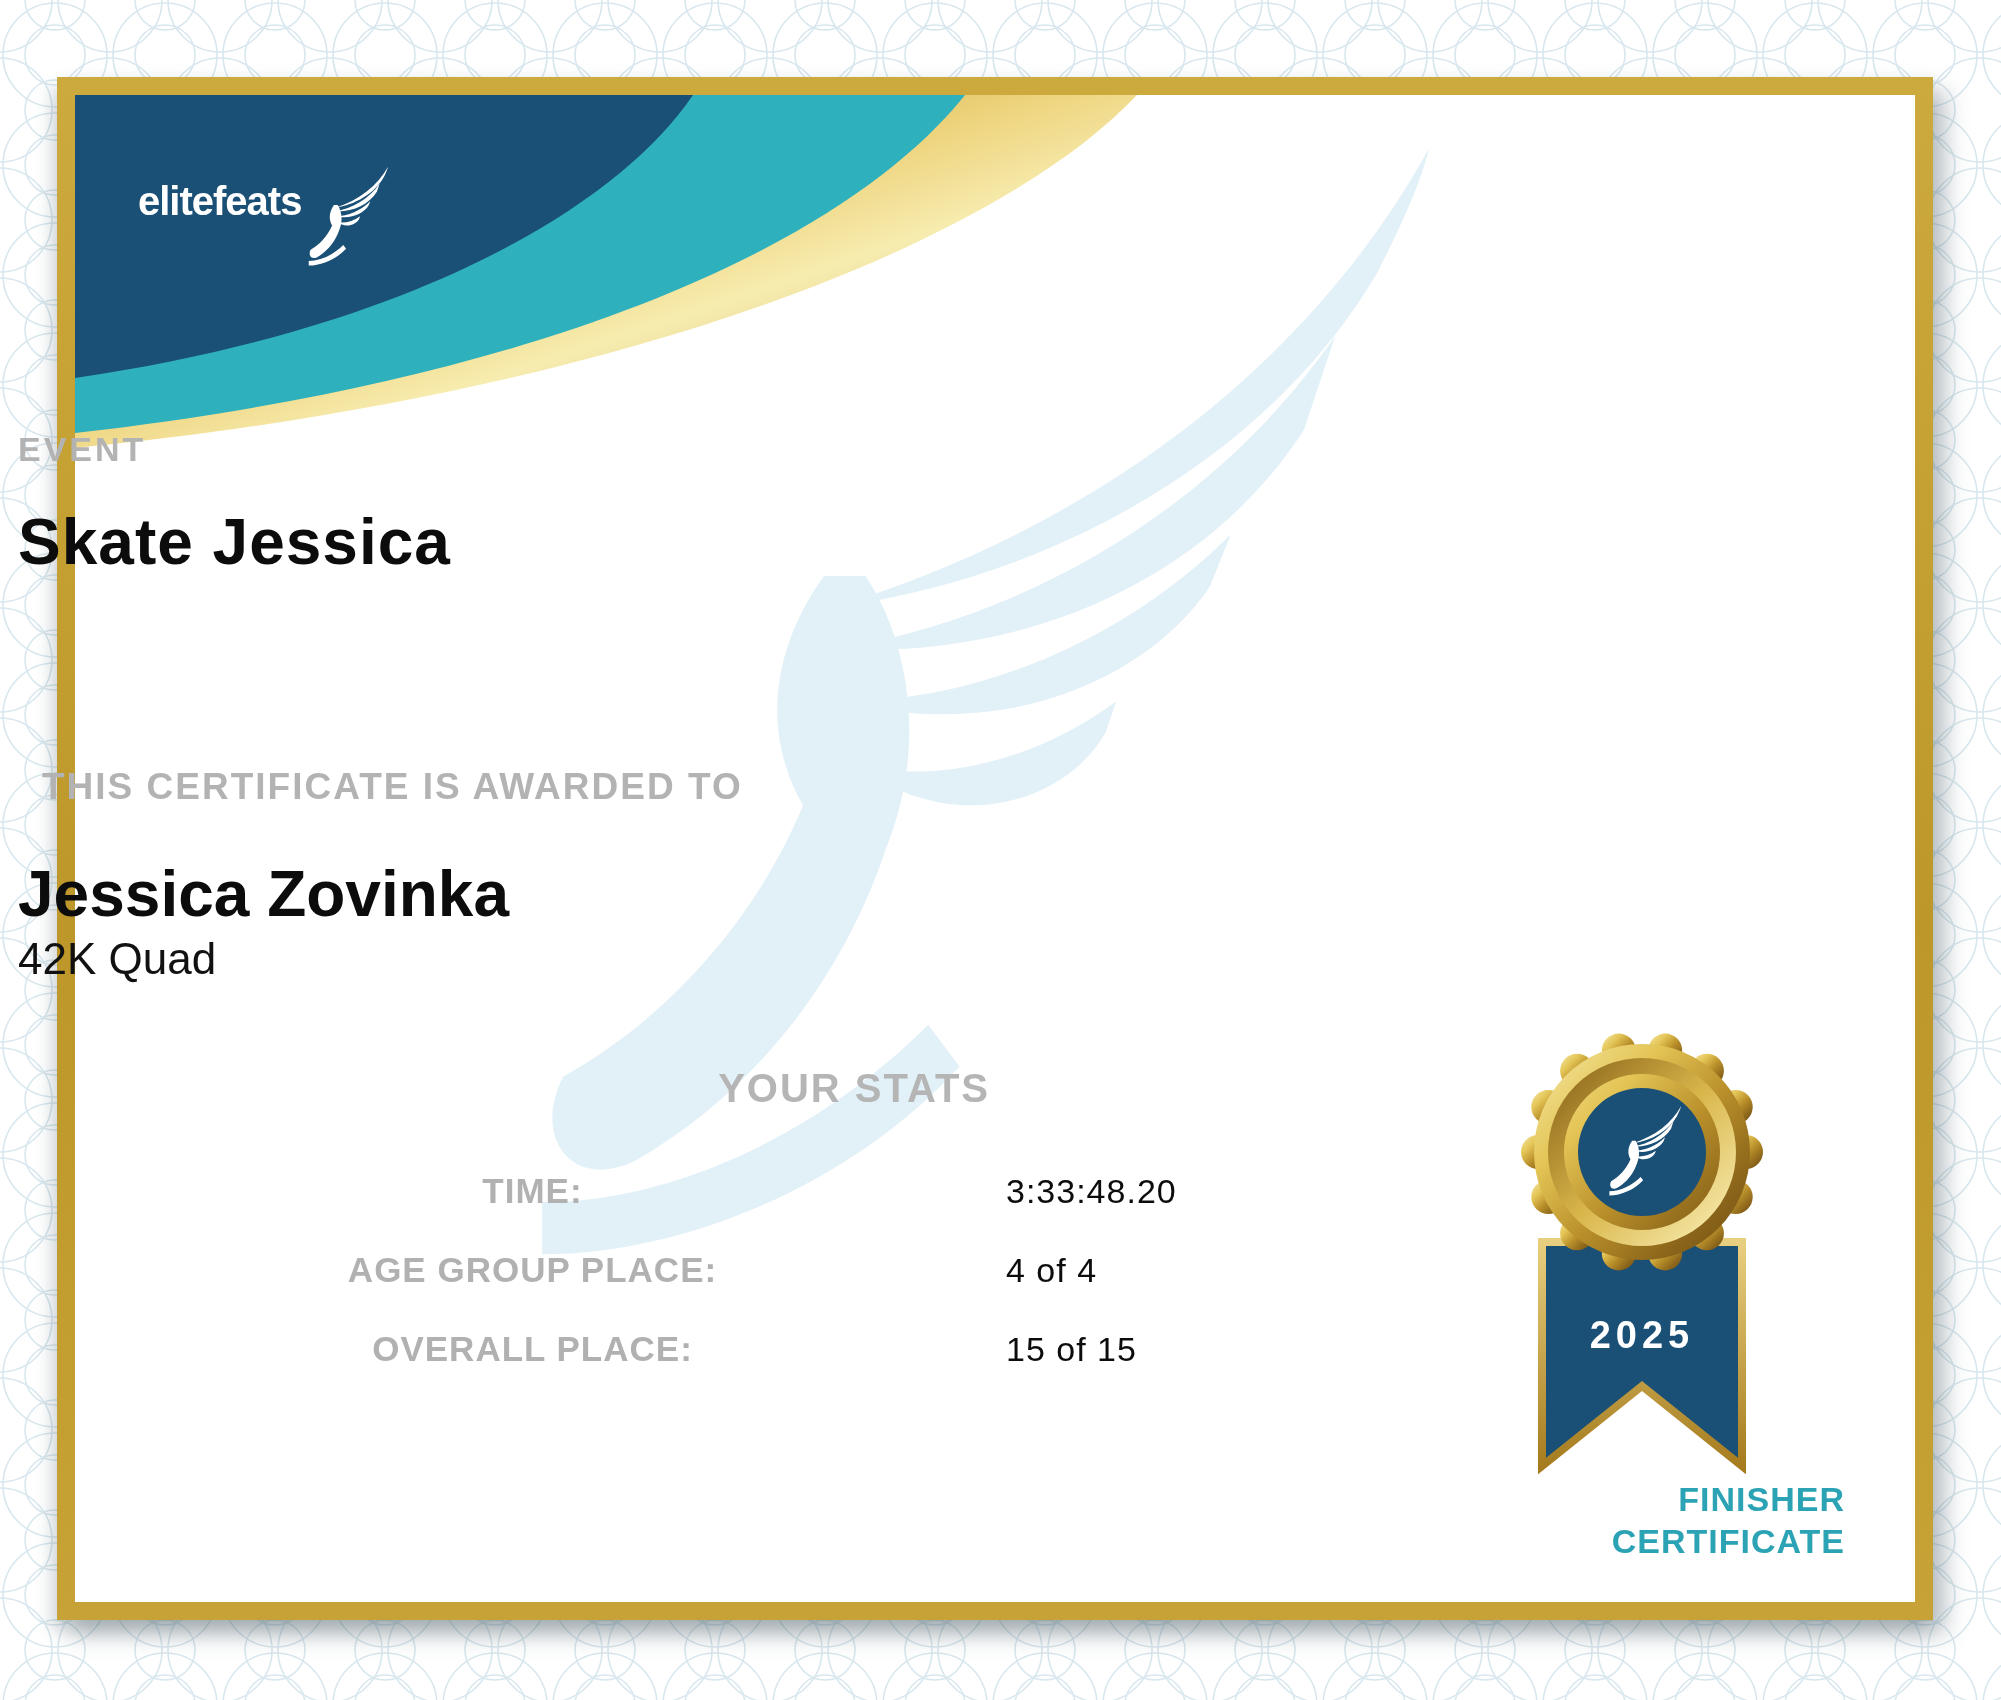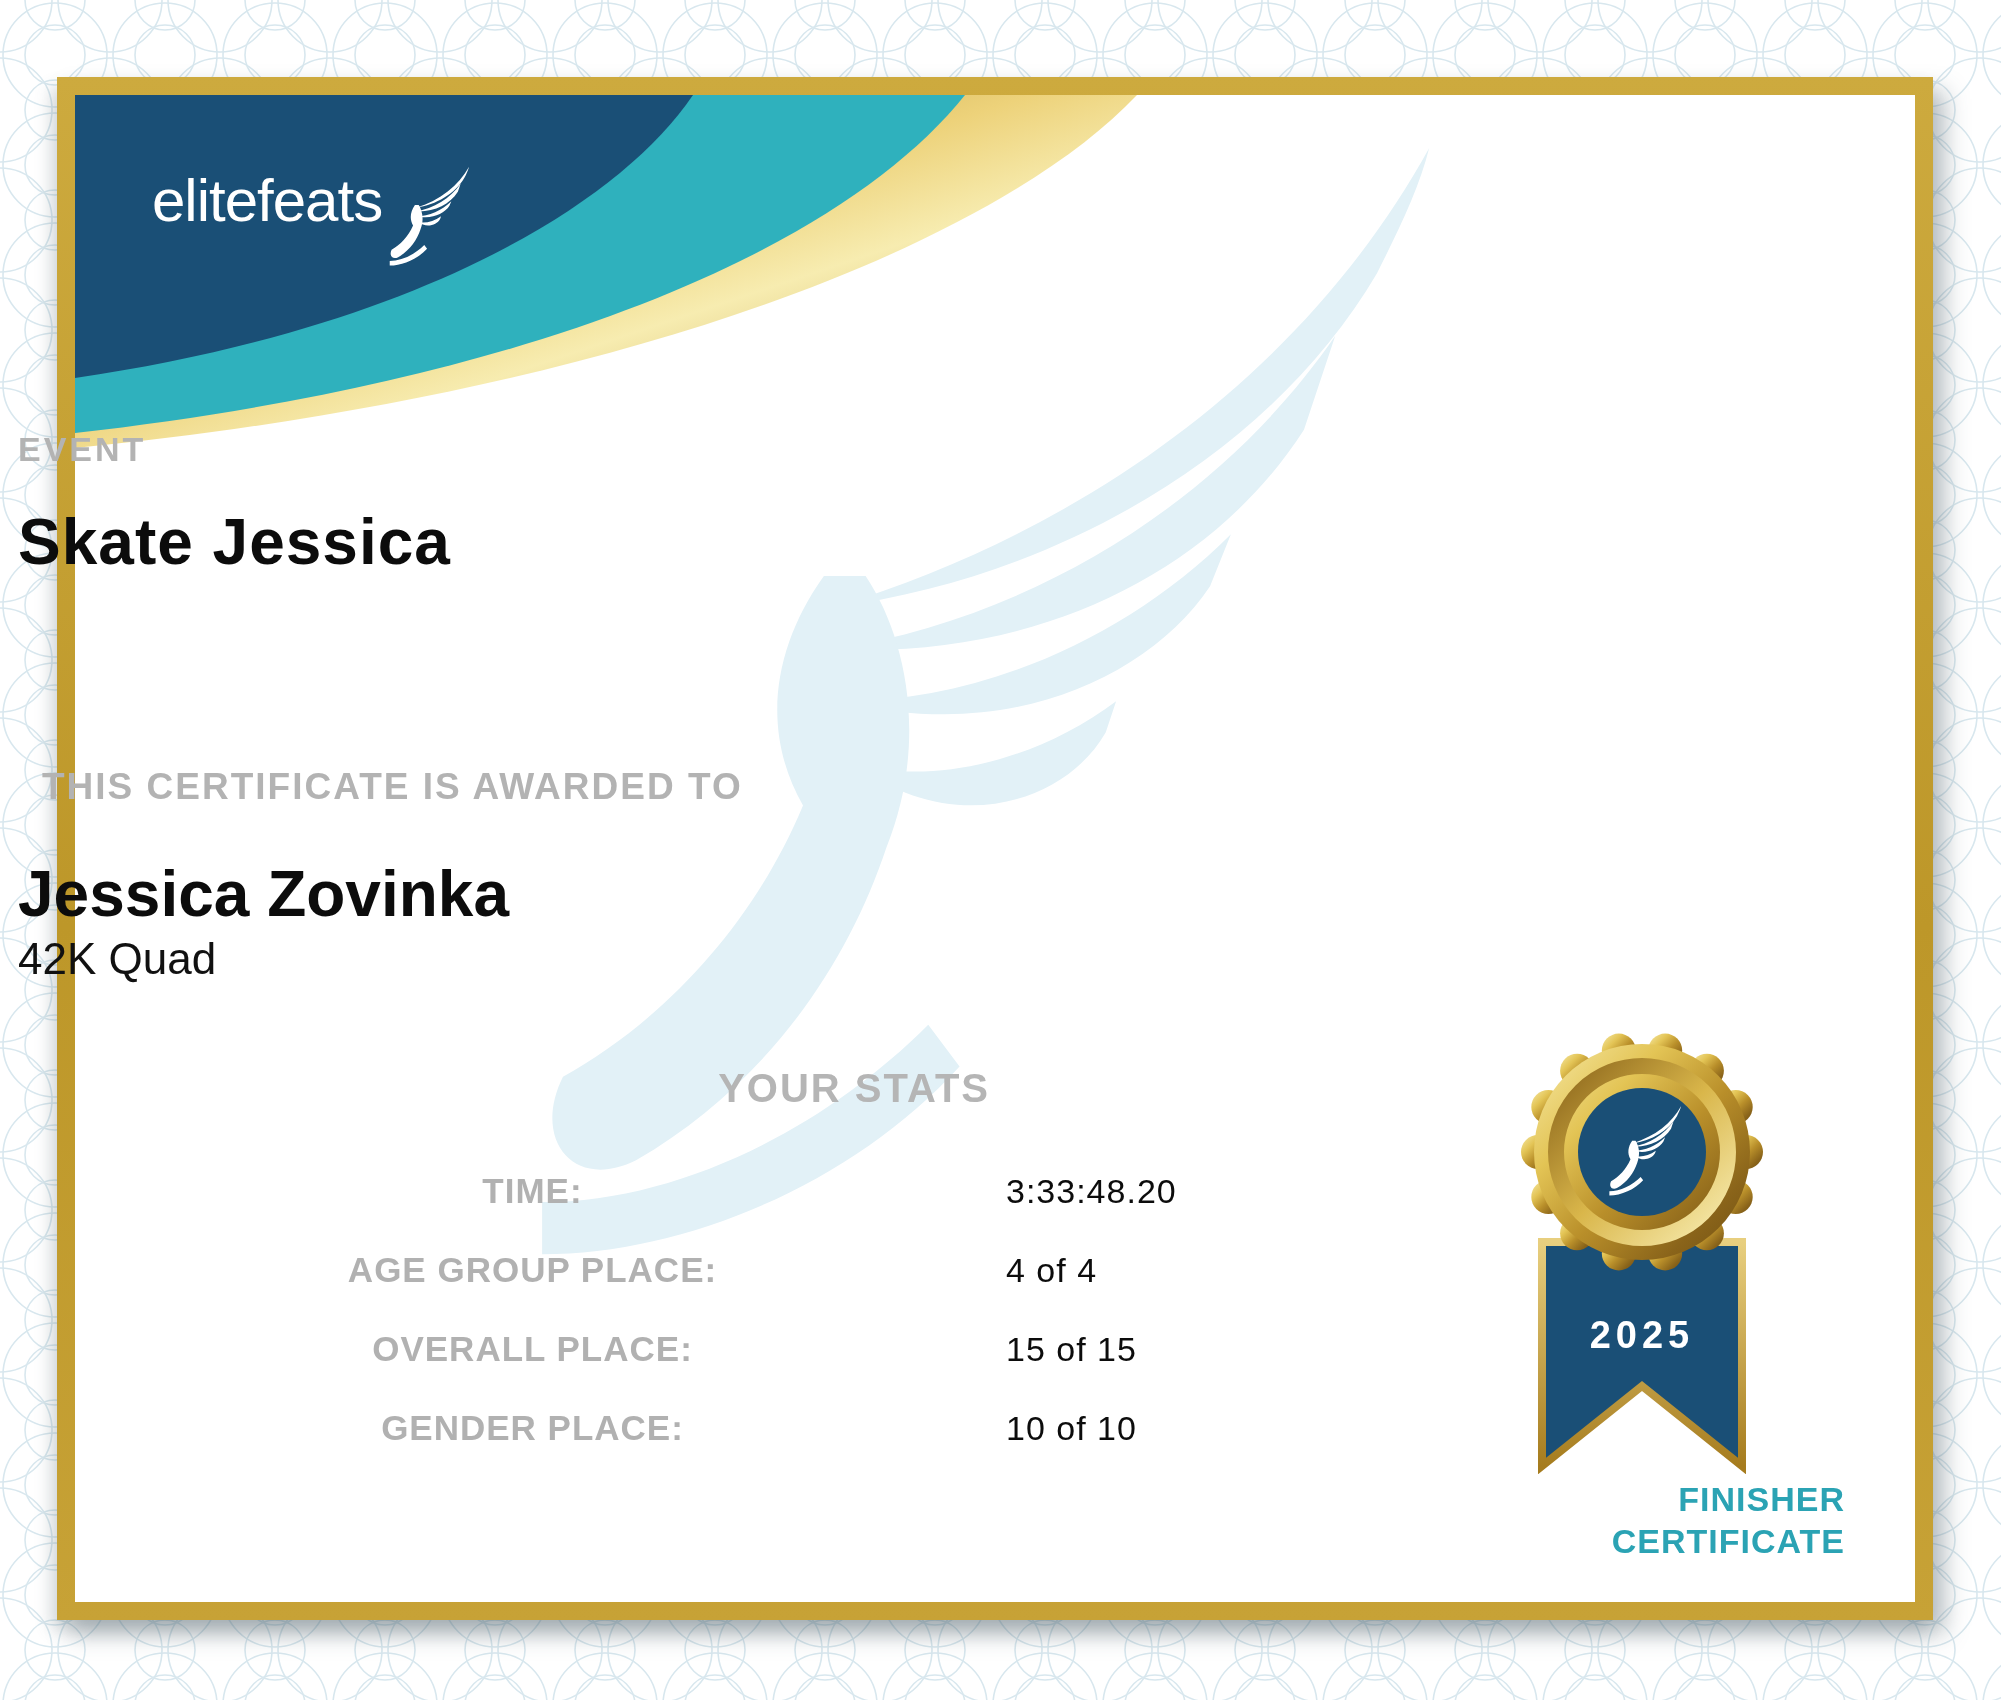--- a/index.html
+++ b/index.html
@@ -19,21 +19,21 @@
   .inner{
     left:75px;top:95px;width:1840px;height:1507px;z-index:2;background:#ffffff;
   }
   
   #watermark{left:500px;top:148px;z-index:3;}
   #headerCurves{left:75px;top:95px;z-index:4;}
   .logo{
     left:138px;top:146px;z-index:5;display:flex;align-items:flex-start;color:#fff;
   }
   .logo-text{
-    font-size:60px;font-weight:normal;letter-spacing:-1px;line-height:110px;color:#fff;margin-left:14px;
+    font-size:40px;font-weight:bold;letter-spacing:-1px;line-height:110px;color:#fff;
   }
   .logo-icon{width:84px;height:108px;margin-left:4px;margin-top:18px;}
   
   .ctr{left:18px;width:2001px;text-align:left;z-index:6;}
   .caps{color:#b3b3b3;font-weight:bold;letter-spacing:3px;}
   .event-label{top:430px;font-size:34px;}
   .event-name{top:505px;font-size:64px;font-weight:bold;color:#0c0c0c;letter-spacing:1px;}
   .awarded-label{top:766px;font-size:37px;letter-spacing:2px;padding-left:24px;}
   .recipient{top:857px;font-size:64px;font-weight:bold;color:#0c0c0c;}
   .division{top:934px;font-size:44px;font-weight:400;color:#111;}
@@ -148,24 +148,20 @@
     <span class="stat-value">3:33:48.20</span>
   </div>
   <div class="stat-row">
     <span class="stat-label">AGE GROUP PLACE:</span>
     <span class="stat-value">4 of 4</span>
   </div>
   <div class="stat-row">
     <span class="stat-label">OVERALL PLACE:</span>
     <span class="stat-value">15 of 15</span>
   </div>
-  <div class="stat-row">
-    <span class="stat-label">GENDER PLACE:</span>
-    <span class="stat-value">10 of 10</span>
-  </div>
 </div>
 
 <svg id="ribbon" class="layer" width="210" height="236" viewBox="0 0 210 236">
   <path d="M5,4 H205 V228 L105,148 L5,228 Z" fill="#1a4f76" stroke="url(#goldRibbon)" stroke-width="8"></path>
 </svg>
 
 <svg id="medal" class="layer" width="260" height="260" viewBox="0 0 260 260">
   <g fill="url(#goldMetal)">
     <circle cx="234" cy="130" r="17"></circle>
       <circle cx="223.7" cy="175.1" r="17"></circle>

